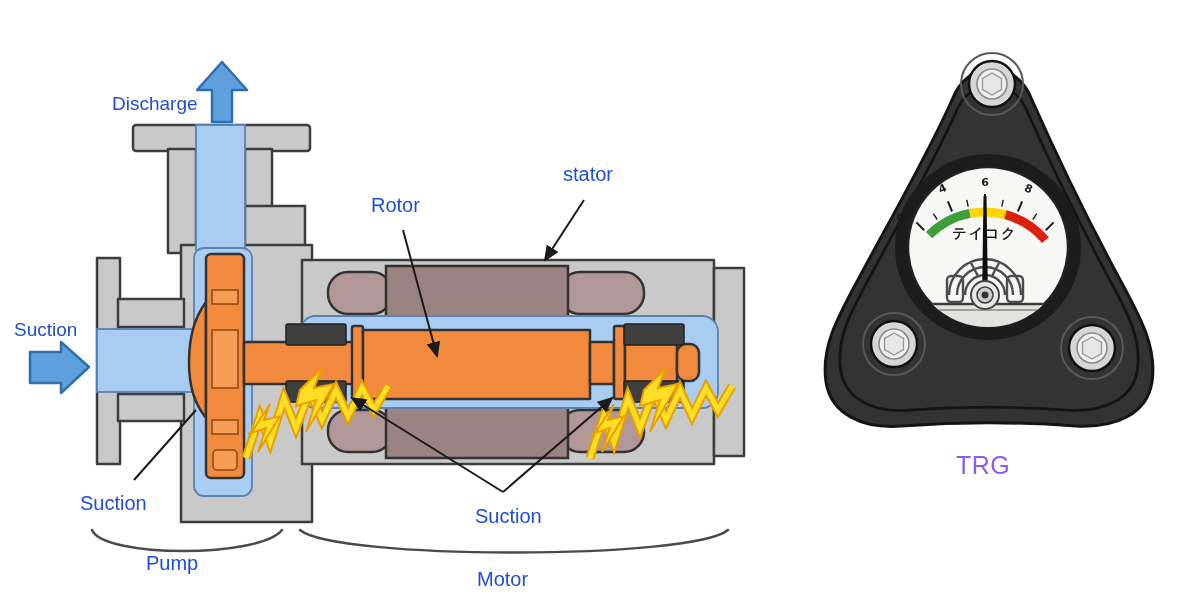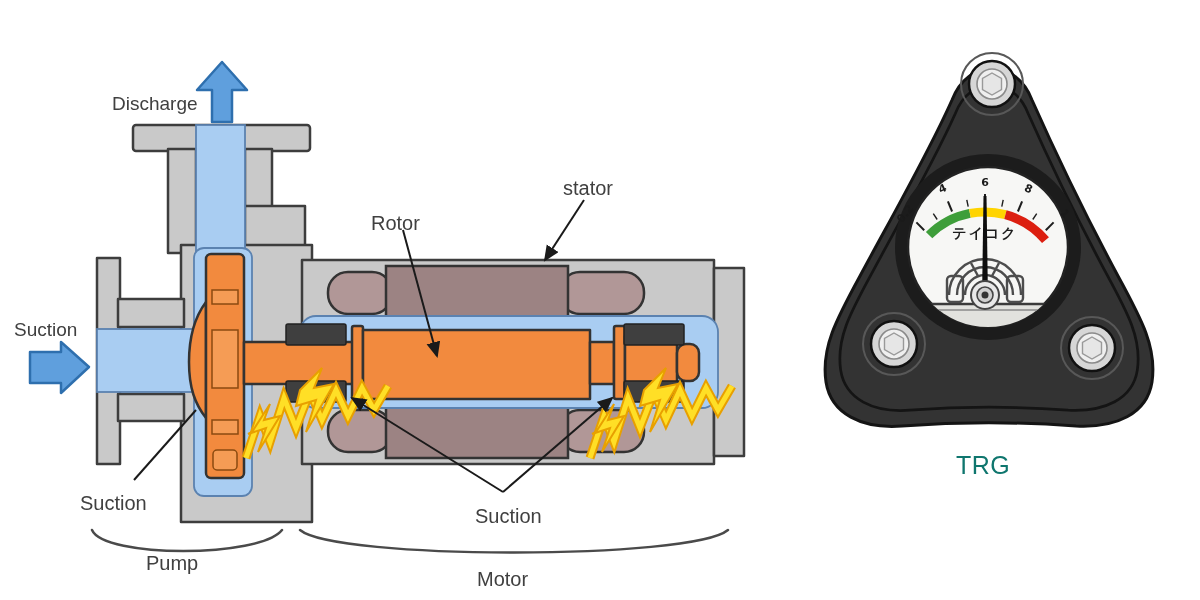--- a/index.html
+++ b/index.html
@@ -1,21 +1,21 @@
 <!DOCTYPE html>
 <html><head>
 <meta charset="utf-8">
 <style>
   html,body{margin:0;padding:0;background:#fff;}
   .stage{position:relative;width:1200px;height:600px;background:#ffffff;overflow:hidden;
          font-family:"Liberation Sans",sans-serif;}
   .canvas{position:absolute;left:0;top:0;width:1200px;height:600px;}
-  .lbl{position:absolute;color:#404040;font-size:20px;line-height:1.1;white-space:nowrap;}
+  .lbl{position:absolute;color:#1d4ed8;font-size:20px;line-height:1.1;white-space:nowrap;}
   .lbl.small{font-size:19px;}
-  .trg{position:absolute;left:956px;top:451px;font-size:25px;letter-spacing:.5px;color:#0f766e;}
+  .trg{position:absolute;left:956px;top:451px;font-size:25px;letter-spacing:.5px;color:#8b5cf6;}
   .metal{fill:#c9c9c9;stroke:#3d3d3d;stroke-width:2.5;stroke-linejoin:round;}
   .fluid{fill:#a9cdf2;stroke:#5b82b0;stroke-width:1.8;}
   .orange{fill:#f28a3e;stroke:#333;stroke-width:2.5;stroke-linejoin:round;}
   .odetail{fill:#f59c55;stroke:#8a4a10;stroke-width:1.5;}
   .core{fill:#9c8383;stroke:#333;stroke-width:2.5;}
   .winding{fill:#b19797;stroke:#333;stroke-width:2.5;}
   .dark{fill:#3f3f3f;stroke:#222;stroke-width:1.5;}
   .leader{stroke:#1a1a1a;stroke-width:2;fill:none;}
   .brace{stroke:#4a4a4a;stroke-width:2.5;fill:none;stroke-linecap:round;}
   .sparkOut{stroke:#e8a000;stroke-width:9;fill:none;stroke-linejoin:miter;}
@@ -205,21 +205,21 @@
         <circle cx="1092" cy="348" r="23" fill="#d6d6d6" stroke="#111" stroke-width="2.5"></circle>
         <circle cx="1092" cy="348" r="15" fill="#efefef" stroke="#8a8a8a" stroke-width="1.6"></circle>
         <polygon points="1092,337 1101.5,342.5 1101.5,353.5 1092,359 1082.5,353.5 1082.5,342.5" fill="#e6e6e6" stroke="#999" stroke-width="1.4"></polygon>
       </g>
     </g>
   </g>
 </svg>
 
 <div class="lbl small" style="left:112px;top:94px;">Discharge</div>
 <div class="lbl small" style="left:14px;top:320px;">Suction</div>
-<div class="lbl" style="left:371px;top:212px;text-align:center;">Rotor</div>
-<div class="lbl" style="left:563px;top:177px;">stator</div>
+<div class="lbl" style="left:371px;top:194px;text-align:center;">Rotor</div>
+<div class="lbl" style="left:563px;top:163px;">stator</div>
 <div class="lbl" style="left:80px;top:492px;">Suction</div>
 <div class="lbl" style="left:475px;top:505px;">Suction</div>
 <div class="lbl" style="left:146px;top:552px;">Pump</div>
 <div class="lbl" style="left:477px;top:568px;text-align:center;">Motor</div>
 <div class="trg">TRG</div>
 
 </div>
 
 </body></html>

